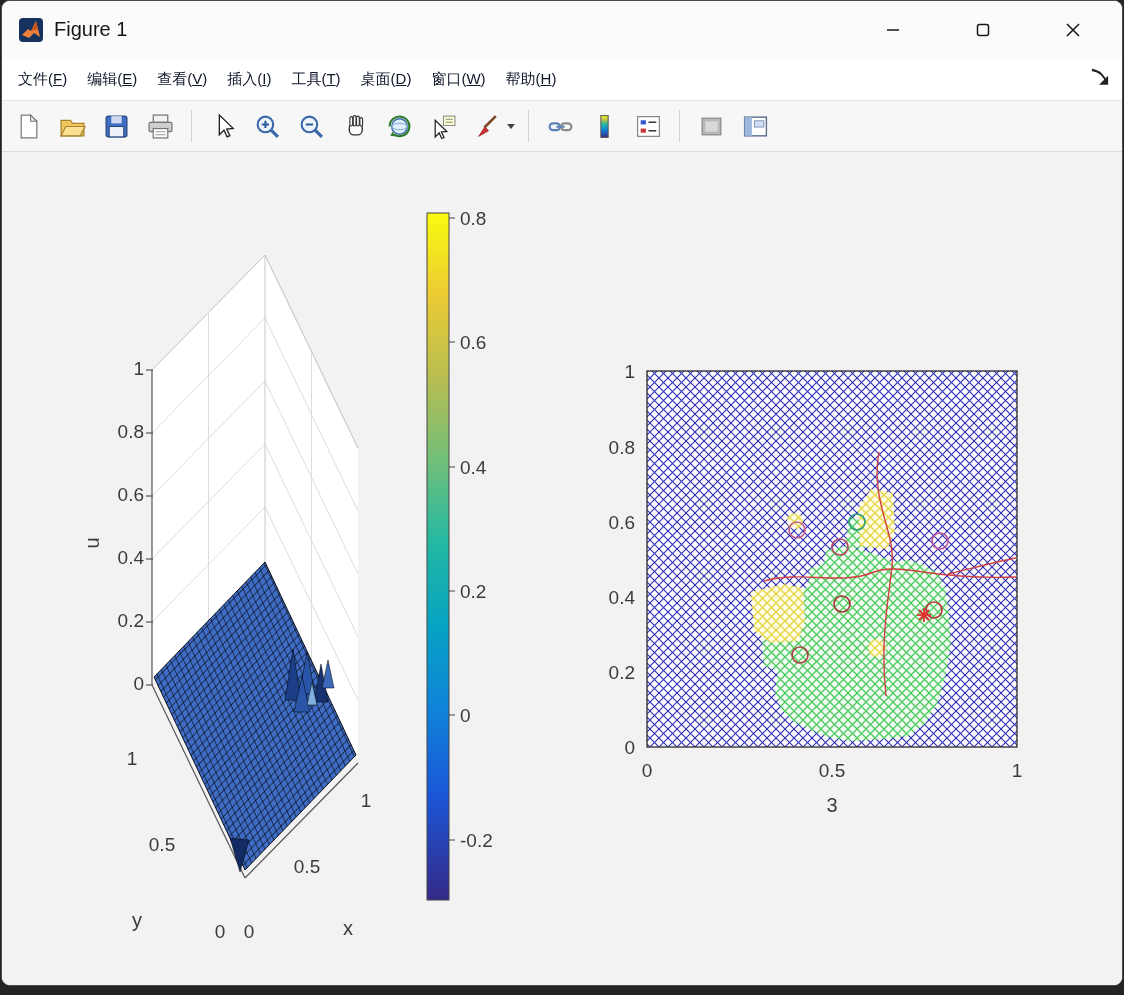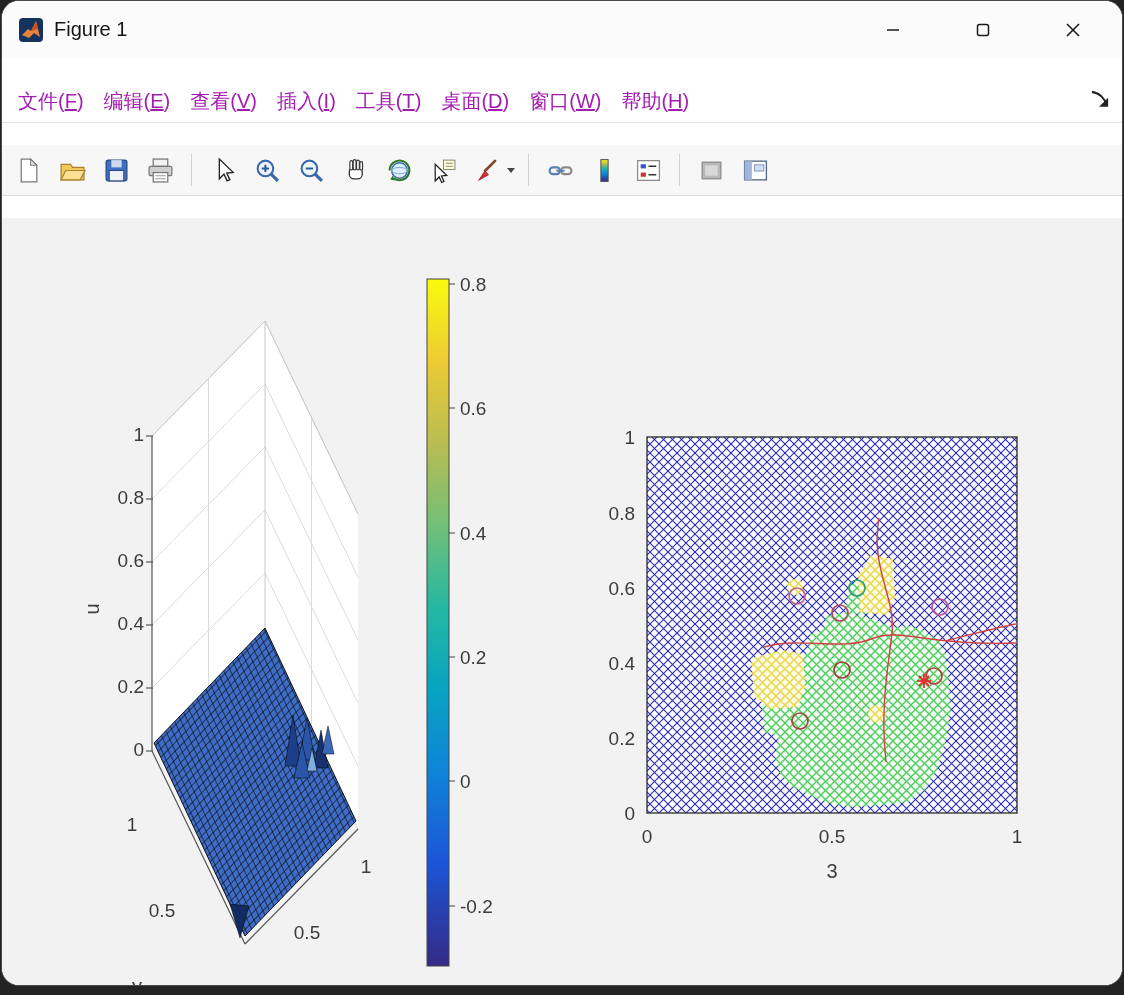--- a/index.html
+++ b/index.html
@@ -4,40 +4,40 @@
 <style>
   html,body{margin:0;padding:0;}
   body{
     width:1124px;height:995px;position:relative;
     background:#232323;
     font-family:"Liberation Sans",sans-serif;
     overflow:hidden;
   }
   .window{
     position:absolute;left:1px;top:0;right:1px;bottom:9px;
-    background:#ffffff;border-radius:18px;overflow:hidden;
+    background:#ffffff;border-radius:9px;overflow:hidden;
     border:1px solid #4a4a4a;
-    display:flex;flex-direction:column;gap:22px;
+    display:flex;flex-direction:column;
   }
   
   .titlebar{
     height:57px;display:flex;align-items:center;background:#fbfbfb;flex:0 0 auto;
   }
   .app-icon{width:26px;height:26px;margin:0 10px 0 16px;flex:0 0 auto;}
   .title-text{font-size:20px;color:#141414;}
   .win-controls{margin-left:auto;display:flex;align-items:center;gap:44px;padding-right:26px;}
   .win-btn{width:46px;height:40px;display:flex;align-items:center;justify-content:center;
     background:transparent;border:none;cursor:pointer;padding:0;}
   
   .menubar{
     height:42px;display:flex;align-items:center;background:#ffffff;
     border-bottom:1px solid #e4e4e4;padding-left:6px;flex:0 0 auto;position:relative;
   }
   .menu-item{
-    font-size:20px;color:#a21caf;padding:4px 10px;cursor:default;white-space:nowrap;
+    font-size:15px;color:#0f172a;padding:4px 10px;cursor:default;white-space:nowrap;
   }
   .menu-item .mn{text-decoration:underline;}
   .menu-dock{position:absolute;right:8px;top:8px;width:26px;height:26px;border:none;background:transparent;padding:0;cursor:pointer;}
   
   .toolbar{
     height:50px;display:flex;align-items:center;background:#f7f7f7;
     border-bottom:1px solid #dcdcdc;padding-left:6px;gap:4px;flex:0 0 auto;
   }
   .tb{
     width:40px;height:40px;display:flex;align-items:center;justify-content:center;

